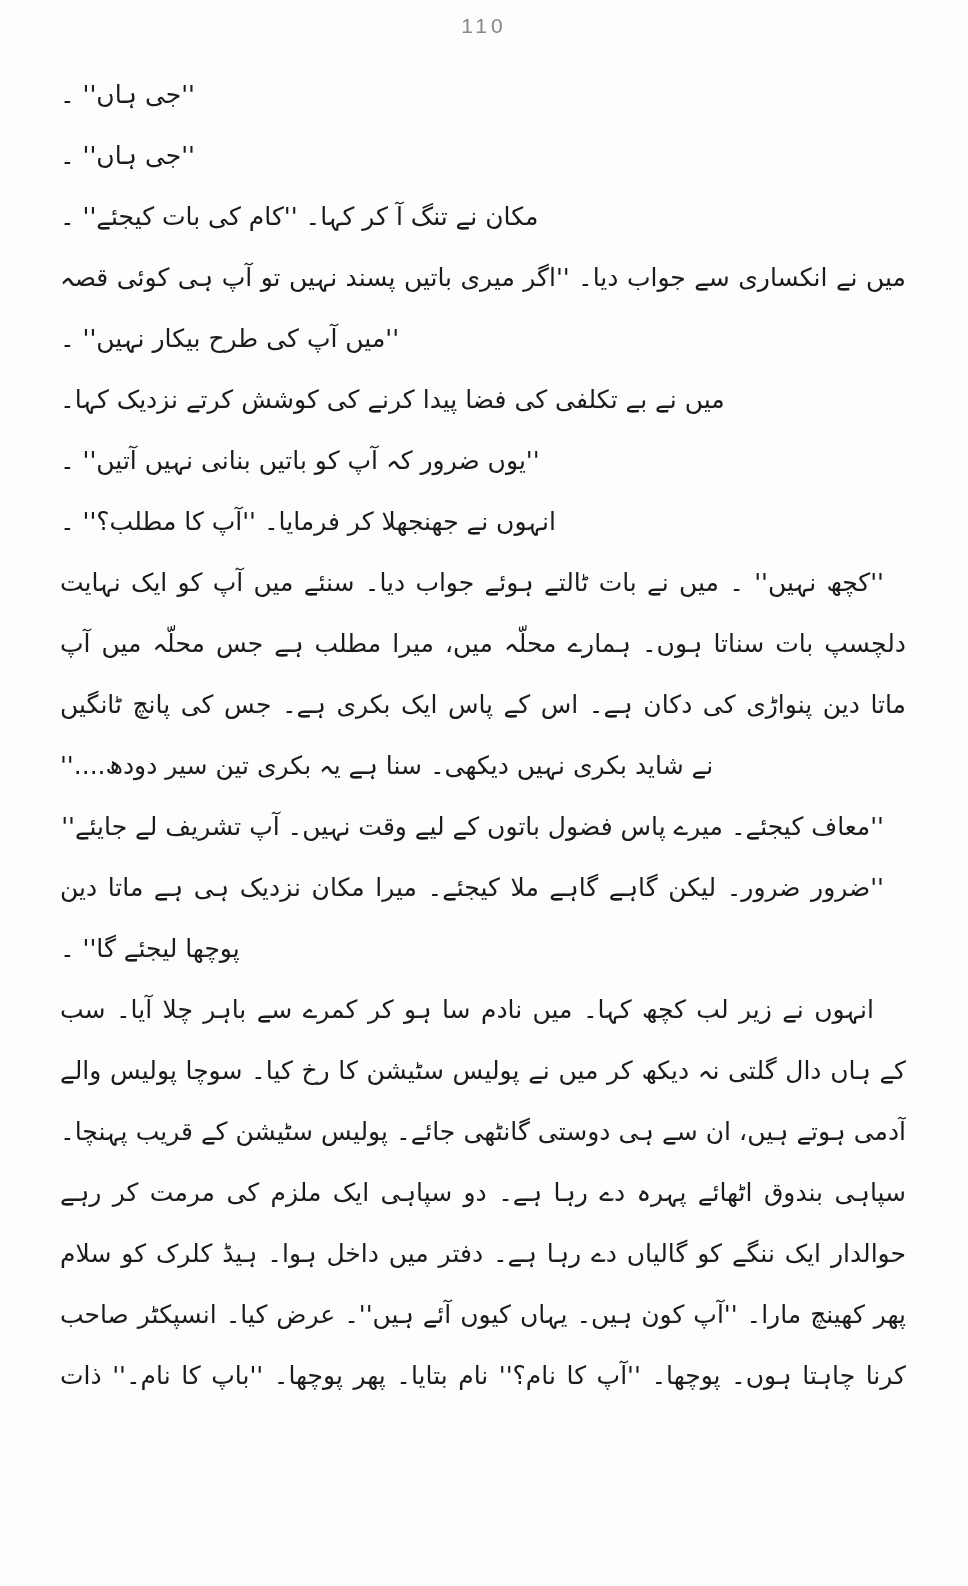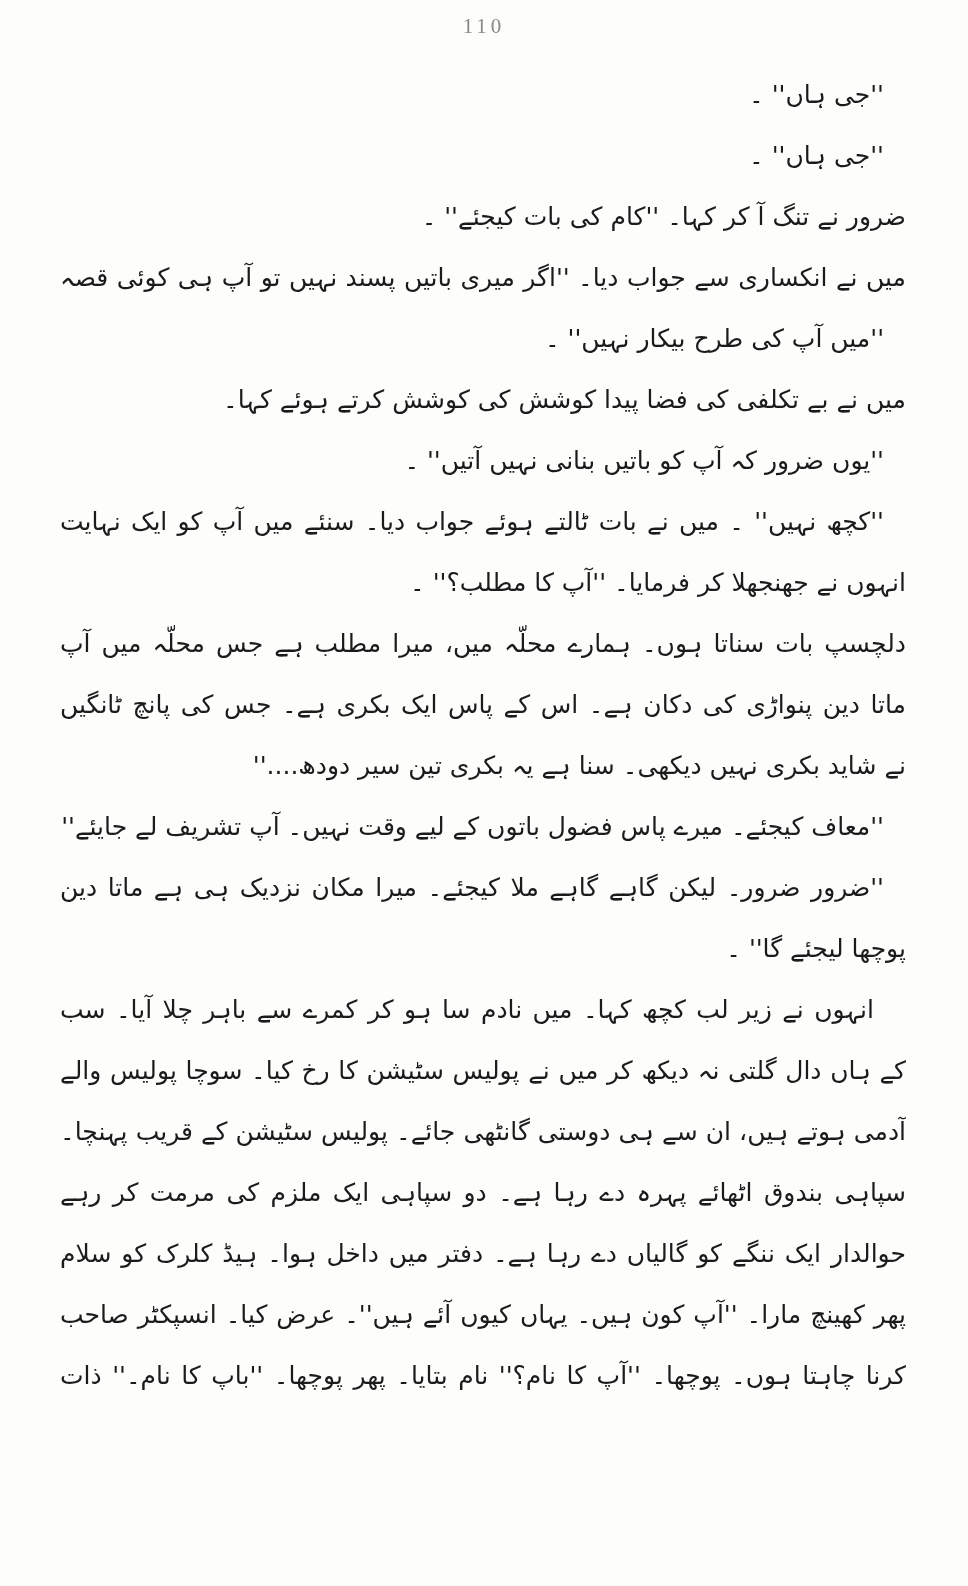--- a/index.html
+++ b/index.html
@@ -14,21 +14,21 @@
     background: #fdfdfc;
     overflow: hidden;
     font-family: "DejaVu Sans", sans-serif;
   }
   .page-number {
     position: absolute;
     top: 14px;
     left: 0;
     right: 0;
     text-align: center;
-    font-family: Liberation Serif, serif;
+    font-family: Liberation Sans, sans-serif;
     font-size: 21px;
     letter-spacing: 4px;
     color: #6a6a6a;
     opacity: 0.8;
   }
   .text-block {
     position: absolute;
     top: 64px;
     left: 60px;
     right: 62px;
@@ -36,21 +36,21 @@
     color: #1b1b1b;
     font-size: 25px;
   }
   .line {
     height: 61px;
     line-height: 61px;
     overflow: hidden;
   }
   
   .r {
-    text-align: right;
+    text-align: left;
     white-space: nowrap;
   }
   
   .j {
     text-align: justify;
     text-align-last: justify;
   }
   
   .i1 { text-indent: 22px; }
   .i2 { text-indent: 32px; }
@@ -58,27 +58,27 @@
 </head>
 <body>
 
 <div class="page">
 
   <div class="page-number">110</div>
 
   <div class="text-block">
     <div class="line r i1">''جی ہاں'' ۔</div>
     <div class="line r i1">''جی ہاں'' ۔</div>
-    <div class="line r">ضرور نے تنگ آ کر کہا۔ ''کام کی بات کیجئے'' ۔</div>
+    <div class="line r">مکان نے تنگ آ کر کہا۔ ''کام کی بات کیجئے'' ۔</div>
     <div class="line j">میں نے انکساری سے جواب دیا۔ ''اگر میری باتیں پسند نہیں تو آپ ہی کوئی قصہ سنایئے'' ۔</div>
     <div class="line r i1">''میں آپ کی طرح بیکار نہیں'' ۔</div>
-    <div class="line r">میں نے بے تکلفی کی فضا پیدا کوشش کی کوشش کرتے ہوئے کہا۔</div>
+    <div class="line r">میں نے بے تکلفی کی فضا پیدا کرنے کی کوشش کرتے نزدیک کہا۔</div>
     <div class="line r i1">''یوں ضرور کہ آپ کو باتیں بنانی نہیں آتیں'' ۔</div>
+    <div class="line r">انہوں نے جھنجھلا کر فرمایا۔ ''آپ کا مطلب؟'' ۔</div>
     <div class="line j i1">''کچھ نہیں'' ۔ میں نے بات ٹالتے ہوئے جواب دیا۔ سنئے میں آپ کو ایک نہایت</div>
-    <div class="line r">انہوں نے جھنجھلا کر فرمایا۔ ''آپ کا مطلب؟'' ۔</div>
     <div class="line j">دلچسپ بات سناتا ہوں۔ ہمارے محلّہ میں، میرا مطلب ہے جس محلّہ میں آپ بھی رہتے ہیں۔</div>
     <div class="line j">ماتا دین پنواڑی کی دکان ہے۔ اس کے پاس ایک بکری ہے۔ جس کی پانچ ٹانگیں ہیں۔ آپ</div>
     <div class="line r">نے شاید بکری نہیں دیکھی۔ سنا ہے یہ بکری تین سیر دودھ....''</div>
     <div class="line r i1">''معاف کیجئے۔ میرے پاس فضول باتوں کے لیے وقت نہیں۔ آپ تشریف لے جایئے'' ۔</div>
     <div class="line j i1">''ضرور ضرور۔ لیکن گاہے گاہے ملا کیجئے۔ میرا مکان نزدیک ہی ہے ماتا دین پنواڑی سے</div>
     <div class="line r">پوچھا لیجئے گا'' ۔</div>
     <div class="line j i2">انہوں نے زیر لب کچھ کہا۔ میں نادم سا ہو کر کمرے سے باہر چلا آیا۔ سب جج صاحب</div>
     <div class="line j">کے ہاں دال گلتی نہ دیکھ کر میں نے پولیس سٹیشن کا رخ کیا۔ سوچا پولیس والے بڑے کام کے</div>
     <div class="line j">آدمی ہوتے ہیں، ان سے ہی دوستی گانٹھی جائے۔ پولیس سٹیشن کے قریب پہنچا۔ دیکھا کہ ایک</div>
     <div class="line j">سپاہی بندوق اٹھائے پہرہ دے رہا ہے۔ دو سپاہی ایک ملزم کی مرمت کر رہے ہیں اور ایک</div>

